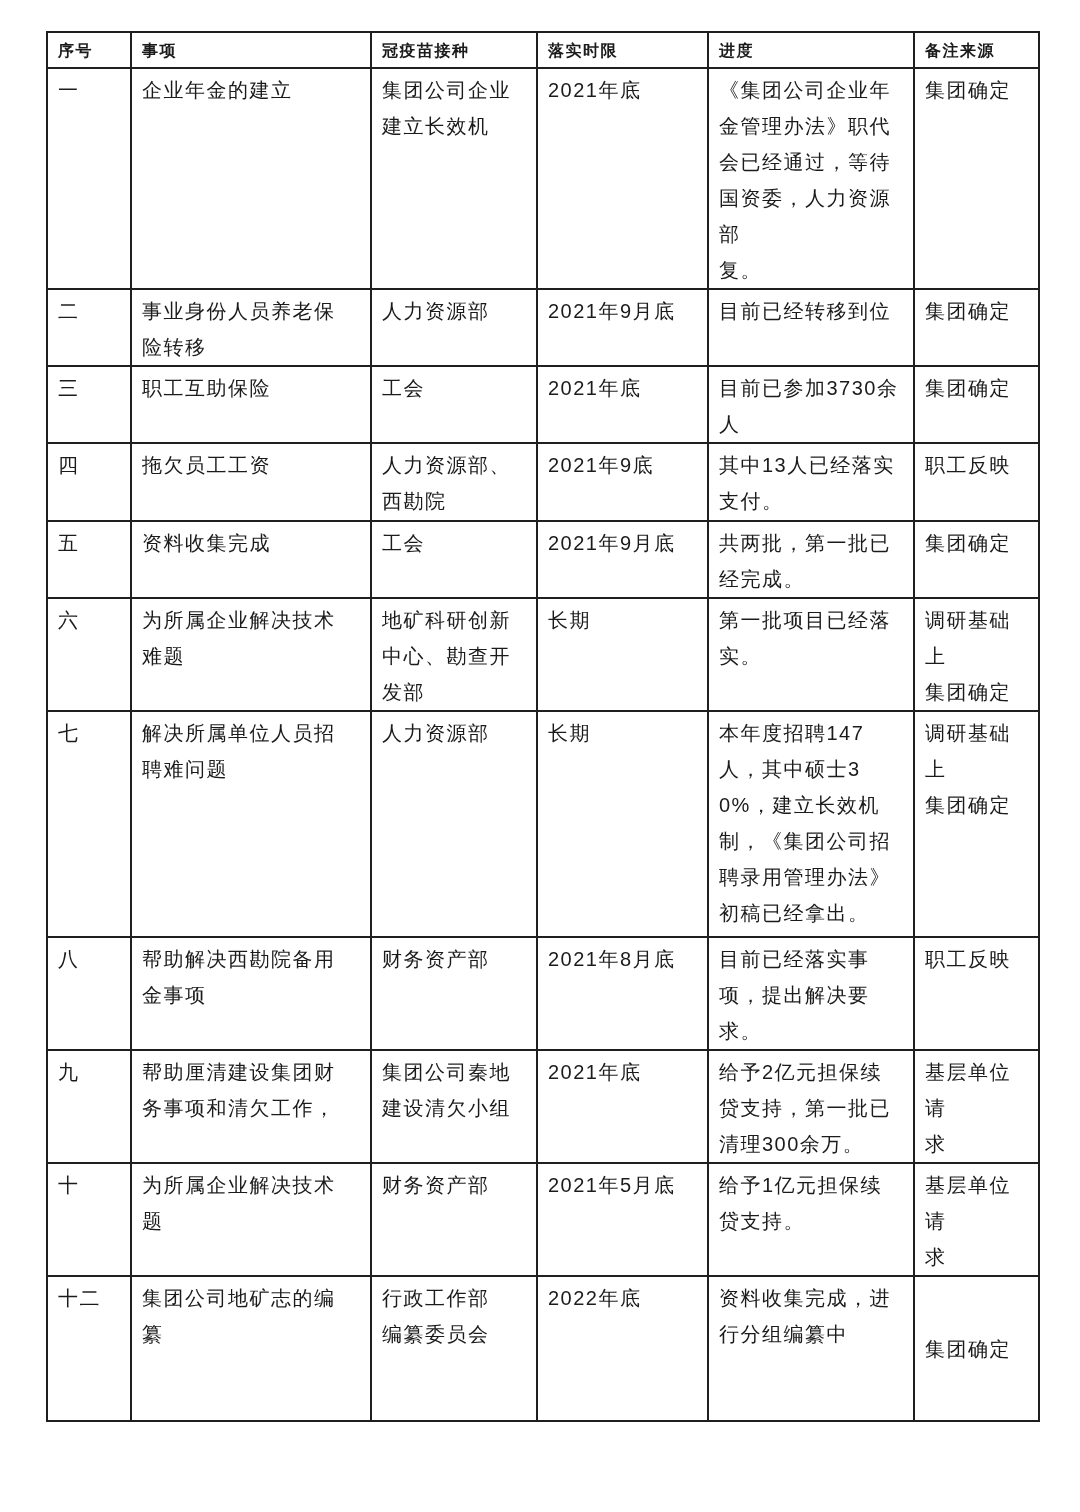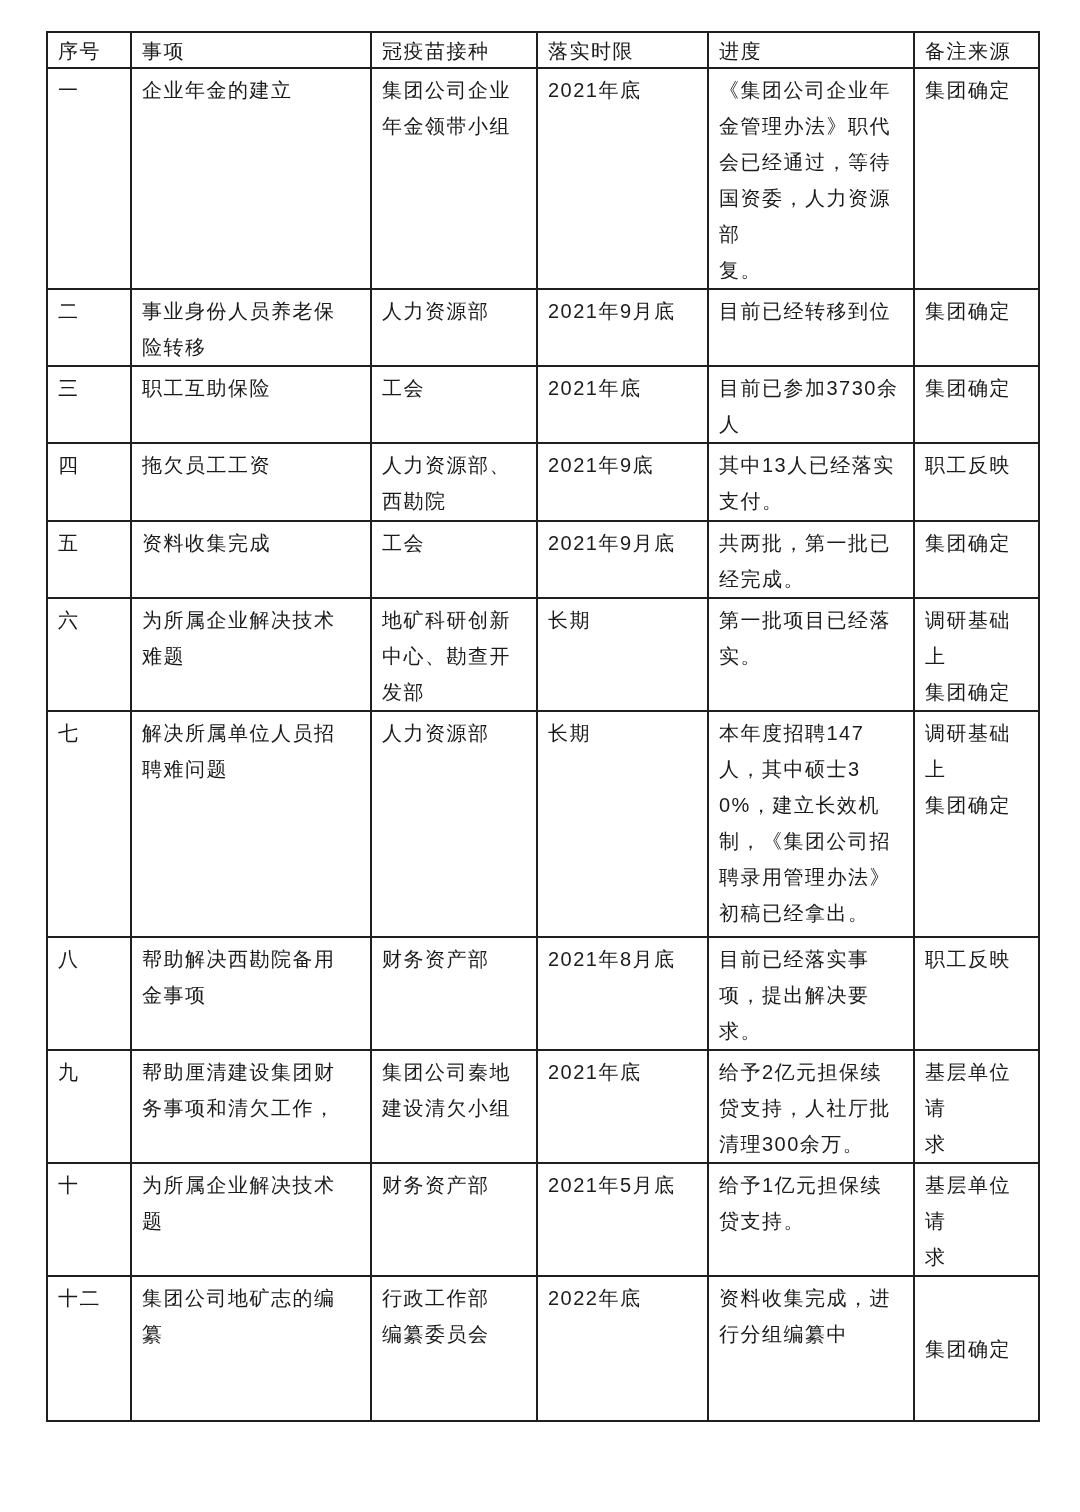--- a/index.html
+++ b/index.html
@@ -29,22 +29,22 @@
   table.tasks th,
   table.tasks td {
     border: 2px solid #1f1f1f;
     vertical-align: top;
     text-align: left;
     white-space: pre-line;
     word-break: break-all;
     overflow: hidden;
   }
   table.tasks th {
-    font-size: 20px;
-    font-weight: normal;
+    font-size: 16px;
+    font-weight: bold;
     line-height: 30px;
     padding: 3px 10px 0 10px;
     letter-spacing: 1.5px;
   }
   table.tasks td {
     font-size: 20px;
     font-weight: normal;
     line-height: 36px;
     padding: 3px 10px 0 10px;
     letter-spacing: 1.5px;
@@ -99,21 +99,21 @@
         <th>落实时限</th>
         <th>进度</th>
         <th>备注来源</th>
       </tr>
     </thead>
     <tbody id="table-body">
         <tr>
           <td>一</td>
           <td>企业年金的建立</td>
           <td>集团公司企业
-年金领带小组</td>
+建立长效机</td>
           <td>2021年底</td>
           <td>《集团公司企业年
 金管理办法》职代
 会已经通过，等待
 国资委，人力资源部
 复。</td>
           <td>集团确定</td>
         </tr>
         <tr>
           <td>二</td>
@@ -192,21 +192,21 @@
           <td>职工反映</td>
         </tr>
         <tr>
           <td>九</td>
           <td>帮助厘清建设集团财
 务事项和清欠工作，</td>
           <td>集团公司秦地
 建设清欠小组</td>
           <td>2021年底</td>
           <td>给予2亿元担保续
-贷支持，人社厅批
+贷支持，第一批已
 清理300余万。</td>
           <td>基层单位请
 求</td>
         </tr>
         <tr>
           <td>十</td>
           <td>为所属企业解决技术
 题</td>
           <td>财务资产部</td>
           <td>2021年5月底</td>

